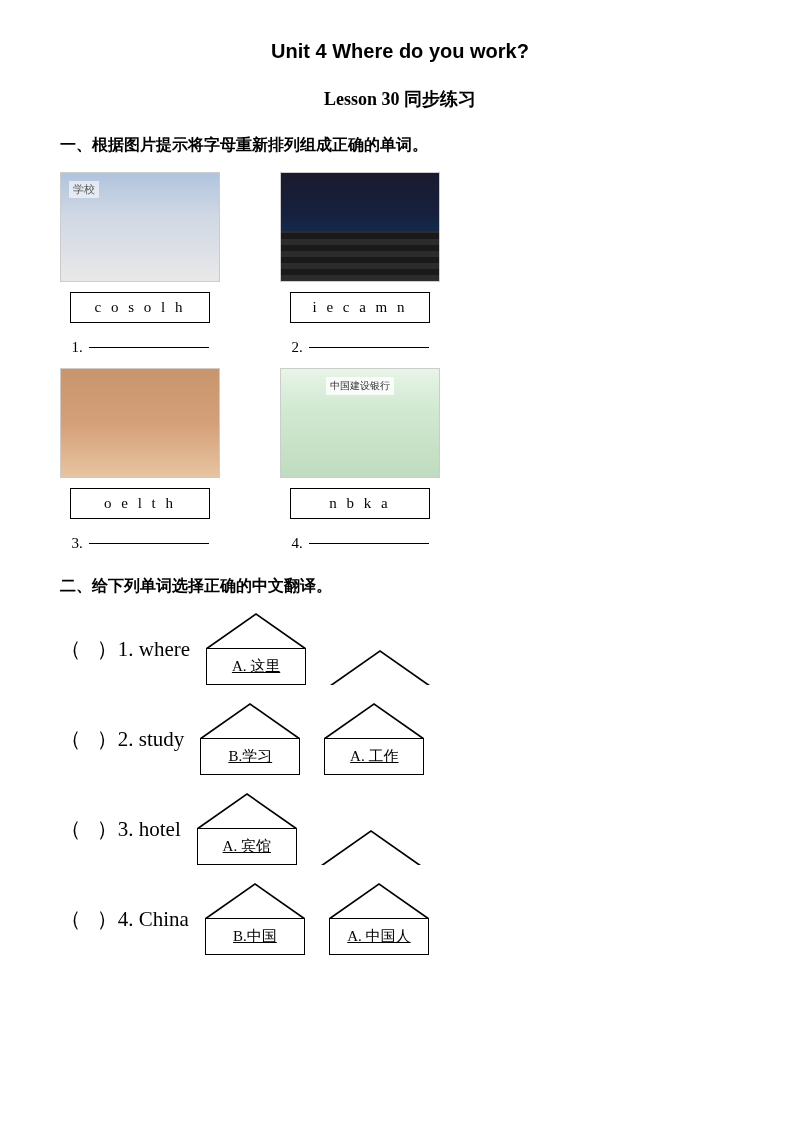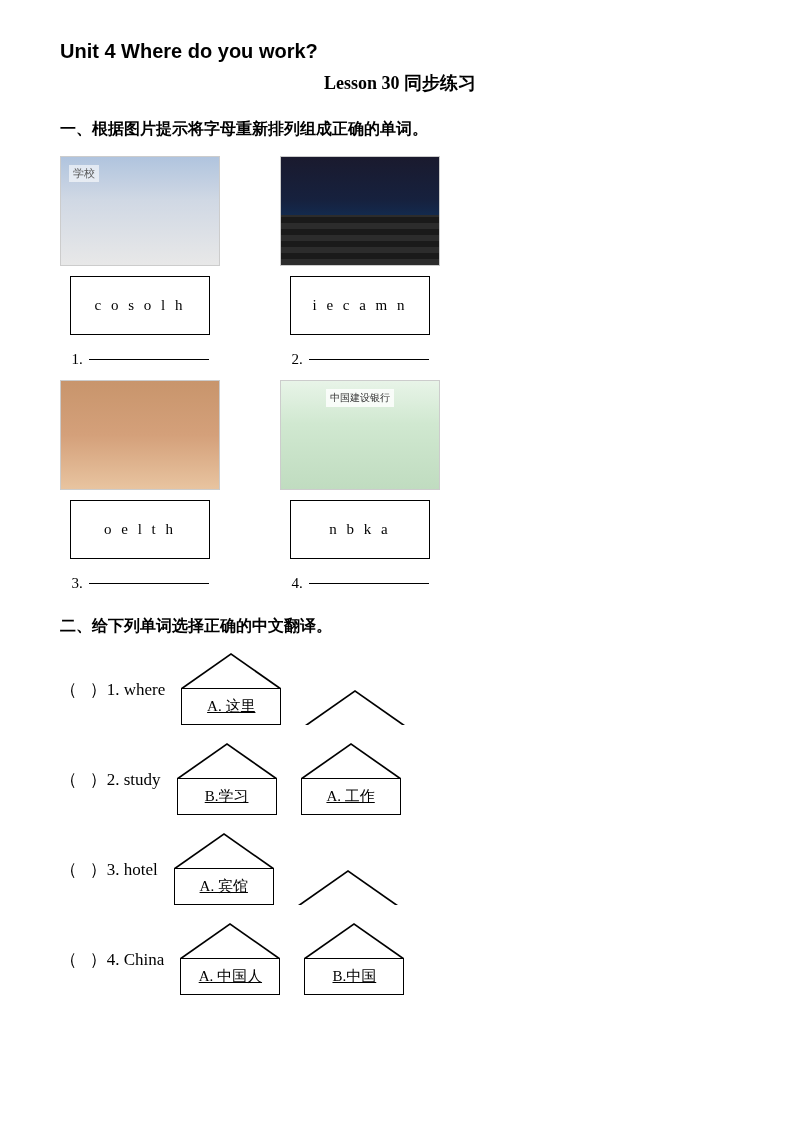--- a/index.html
+++ b/index.html
@@ -5,25 +5,25 @@
     * { box-sizing: border-box; margin: 0; padding: 0; }
     body {
       background: #fff;
       font-family: "SimSun", "STSong", serif;
       width: 800px;
       min-height: 1132px;
       padding: 40px 60px;
       color: #000;
     }
     .title {
-      text-align: left;
+      text-align: center;
       font-size: 20px;
       font-weight: bold;
       font-family: Arial, sans-serif;
-      margin-bottom: 8px;
+      margin-bottom: 24px;
     }
     .subtitle {
       text-align: center;
       font-size: 18px;
       font-weight: bold;
       margin-bottom: 24px;
     }
     .section-title {
       font-size: 16px;
       font-weight: bold;
@@ -94,21 +94,21 @@
       content: "中国建设银行";
       position: absolute;
       top: 8px;
       font-size: 10px;
       color: #333;
       background: rgba(255,255,255,0.8);
       padding: 2px 4px;
     }
     .word-box {
       border: 1px solid #000;
-      padding: 20px 20px;
+      padding: 6px 20px;
       font-size: 15px;
       letter-spacing: 3px;
       min-width: 140px;
       text-align: center;
     }
     .answer-line {
       display: flex;
       align-items: center;
       gap: 6px;
       font-size: 15px;
@@ -122,21 +122,21 @@
 
     
     .section2 { margin-top: 0; }
     .vocab-item {
       display: flex;
       align-items: center;
       margin-bottom: 18px;
       gap: 12px;
     }
     .bracket-label {
-      font-size: 17px;
+      font-size: 21px;
       white-space: nowrap;
     }
     
     .house-option {
       display: flex;
       flex-direction: column;
       align-items: center;
       cursor: pointer;
     }
     .house-body {
@@ -271,26 +271,26 @@
     </div>
       <div class="vocab-item">
       <span class="bracket-label">（&nbsp;&nbsp;&nbsp;）4. China</span>
       <div class="options-row">
         <div class="house-option">
           <div style="position:relative;width:100px;">
             <div style="width:0;height:0;border-left:50px solid transparent;border-right:50px solid transparent;border-bottom:35px solid #000;position:relative;">
               <div style="width:0;height:0;border-left:47px solid transparent;border-right:47px solid transparent;border-bottom:33px solid #fff;position:absolute;top:2px;left:-47px;"></div>
             </div>
           </div>
+          <div class="house-body">B.中国</div>
+        </div>
+        <div class="house-option">
+          <div style="position:relative;width:100px;">
+            <div style="width:0;height:0;border-left:50px solid transparent;border-right:50px solid transparent;border-bottom:35px solid #000;position:relative;">
+              <div style="width:0;height:0;border-left:47px solid transparent;border-right:47px solid transparent;border-bottom:33px solid #fff;position:absolute;top:2px;left:-47px;"></div>
+            </div>
+          </div>
           <div class="house-body">A. 中国人</div>
         </div>
-        <div class="house-option">
-          <div style="position:relative;width:100px;">
-            <div style="width:0;height:0;border-left:50px solid transparent;border-right:50px solid transparent;border-bottom:35px solid #000;position:relative;">
-              <div style="width:0;height:0;border-left:47px solid transparent;border-right:47px solid transparent;border-bottom:33px solid #fff;position:absolute;top:2px;left:-47px;"></div>
-            </div>
-          </div>
-          <div class="house-body">B.中国</div>
-        </div>
       </div>
     </div>
     </div>
 </div>
 
 </body></html>

